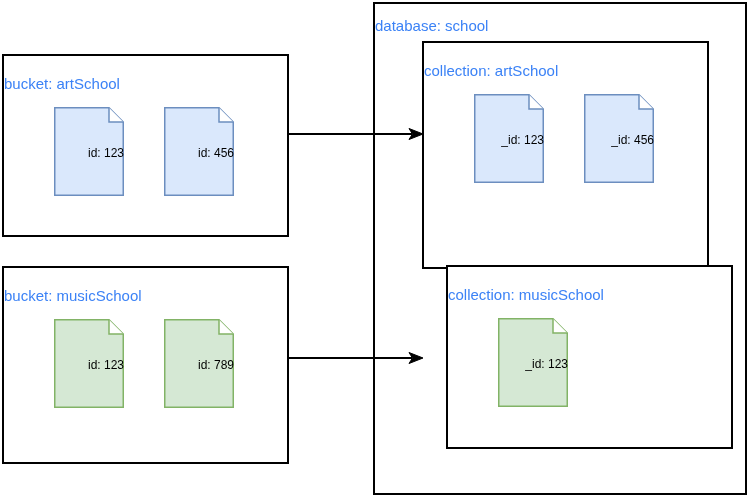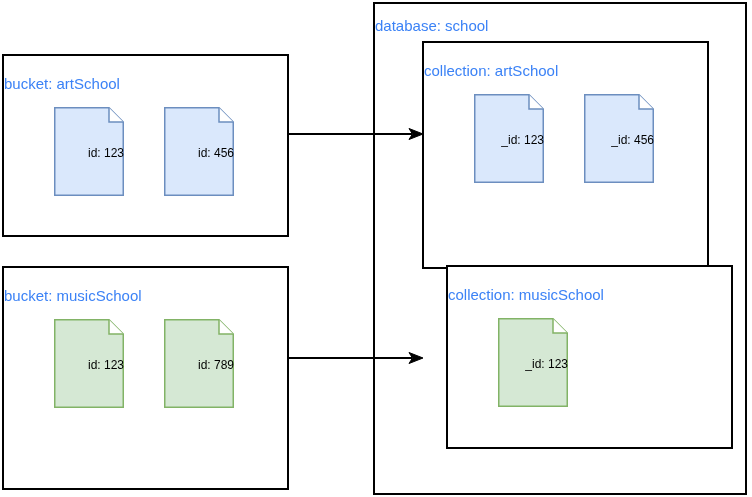--- a/index.html
+++ b/index.html
@@ -44,21 +44,21 @@
     top: 2px;
     width: 374px;
     height: 493px;
   }
   #database-title {
     top: 13px;
   }
 
   
   #bucket-art-box   { left: 2px;  top: 42px;  width: 287px; height: 183px; margin-top: 12px; }
-  #bucket-music-box { left: 2px;  top: 266px; width: 287px; height: 224px; }
+  #bucket-music-box { left: 2px;  top: 266px; width: 287px; height: 198px; }
 
   
   #collection-art-box   { left: 422px; top: 41px;  width: 287px; height: 228px; }
   #collection-music-box { left: 422px; top: 265px; width: 287px; height: 184px; margin-left: 24px; }
 
   .group-title { top: 19px; }
 
   
   .doc {
     position: absolute;

